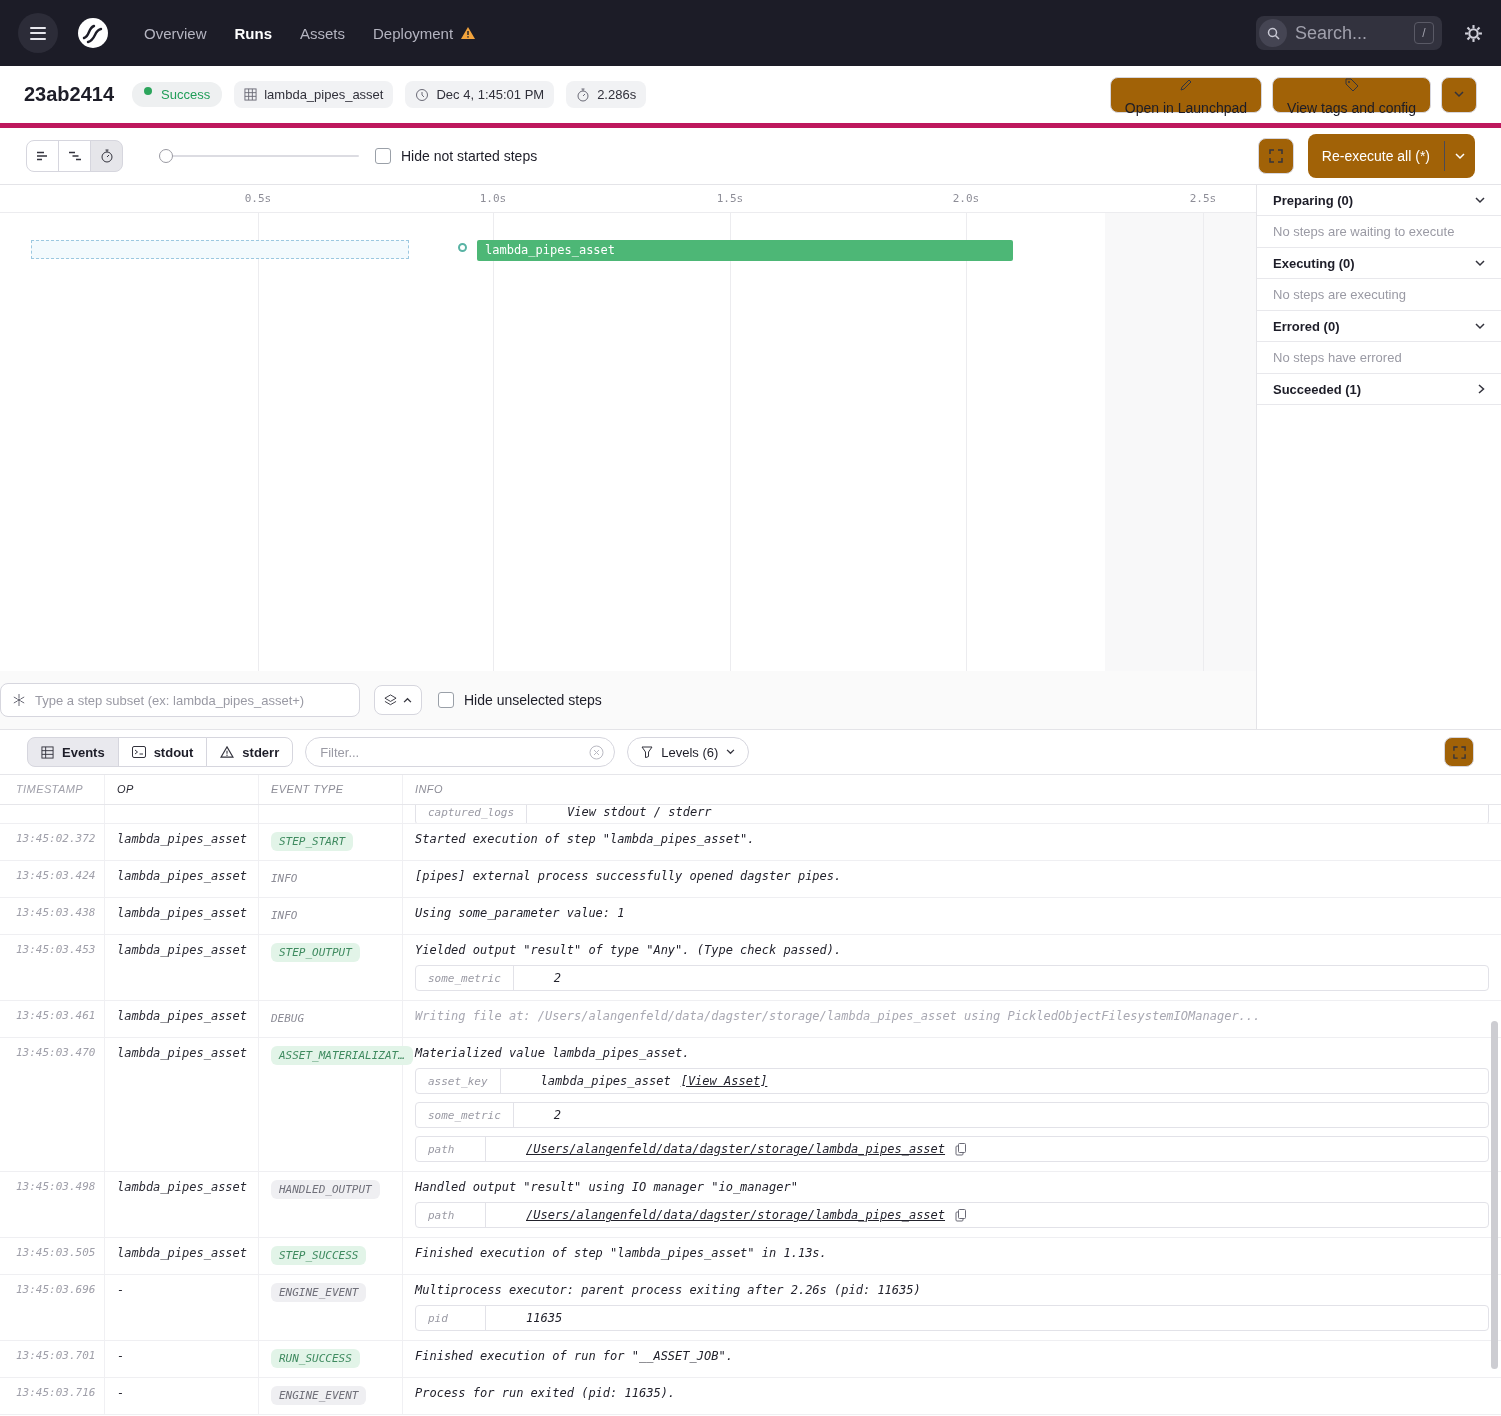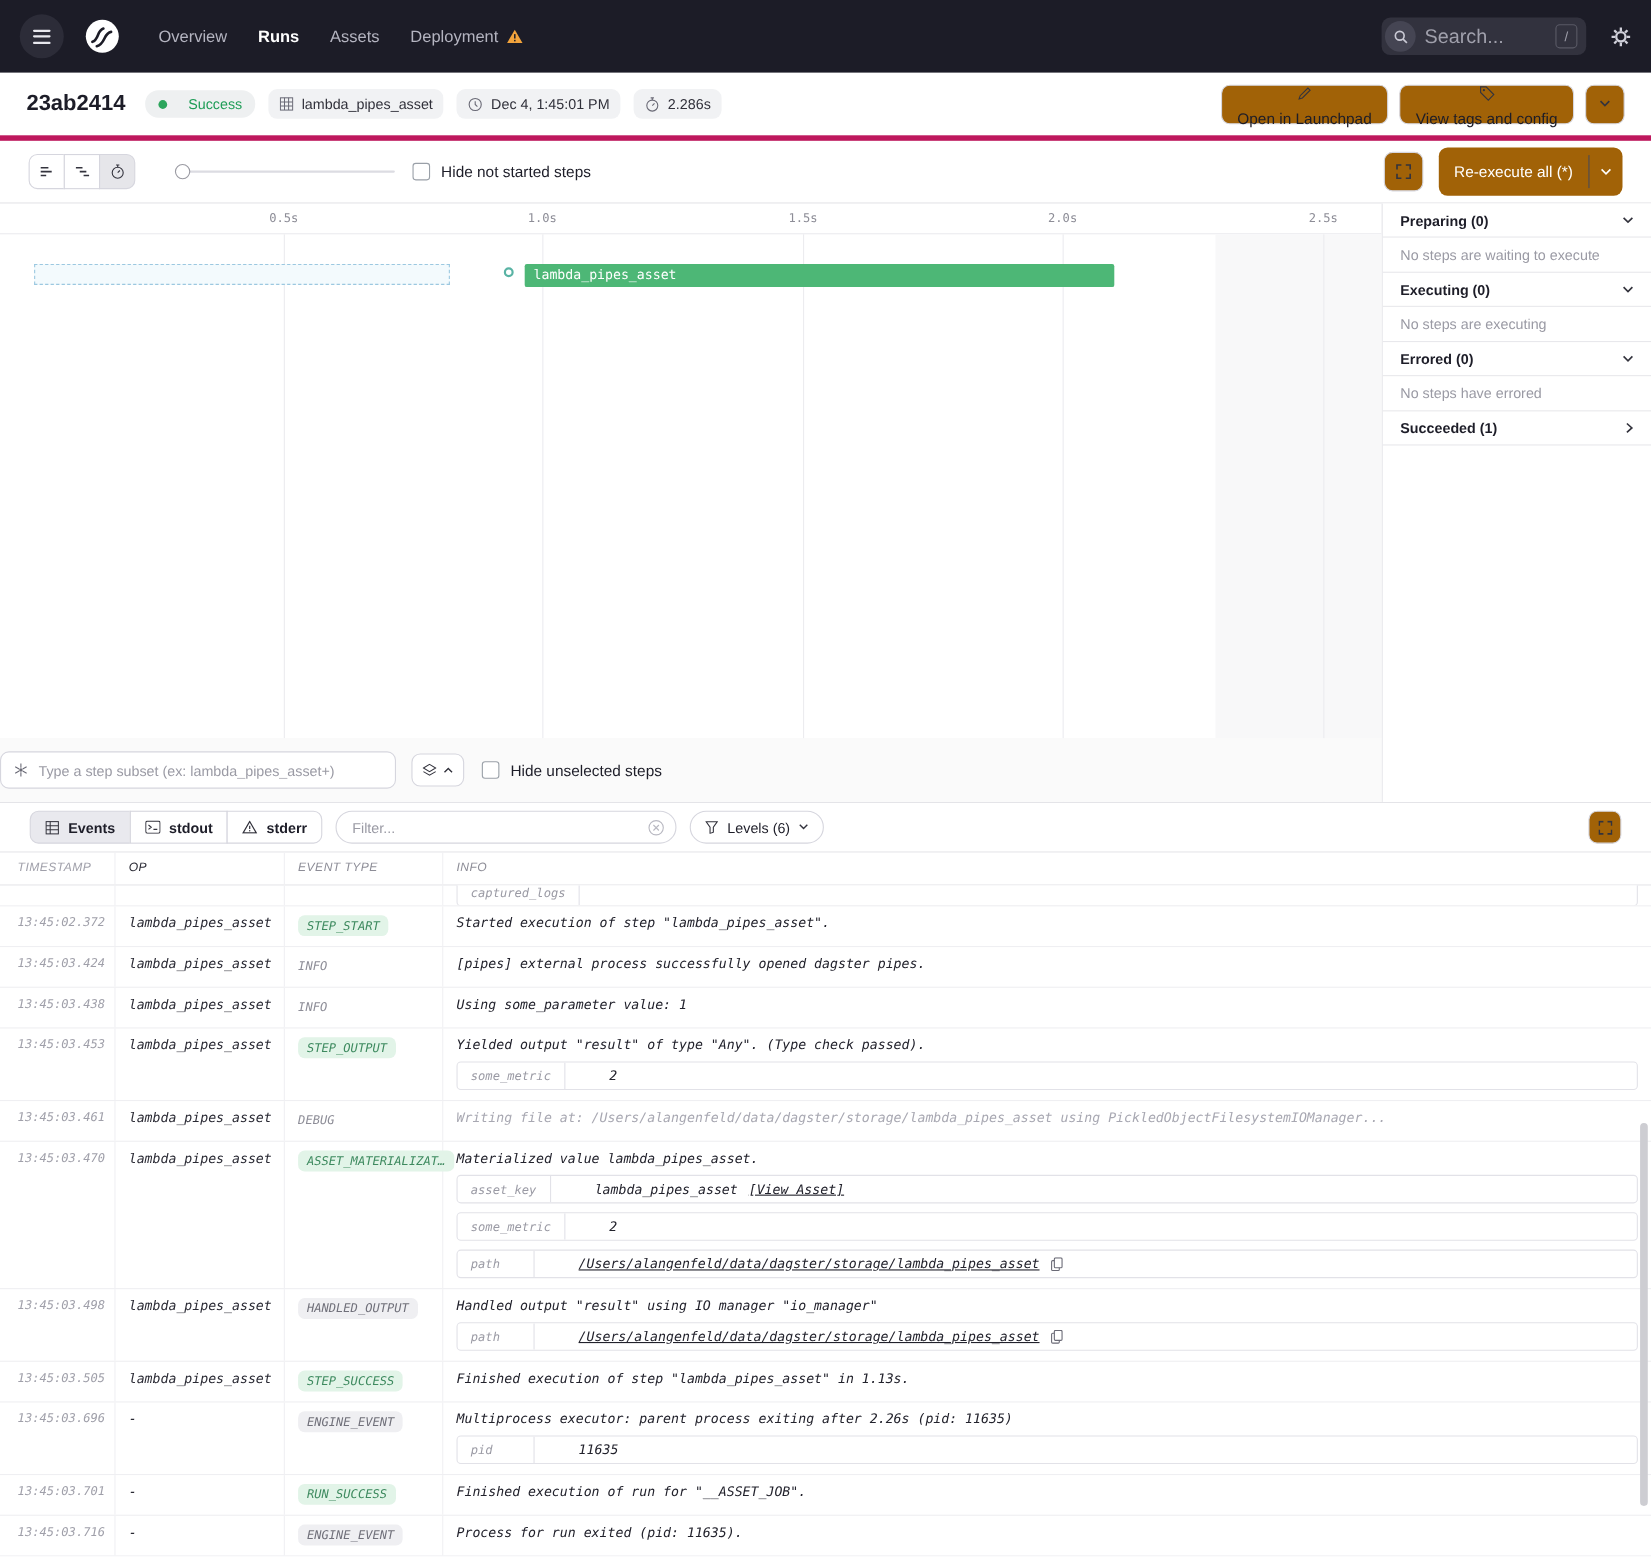--- a/index.html
+++ b/index.html
@@ -24,21 +24,21 @@
   .search-icon-wrap { width:28px; height:28px; border-radius:50%; background:#454553; display:flex; align-items:center; justify-content:center; flex:0 0 auto; }
   .search input { flex:1; min-width:0; font-size:18px; color:#e4e4ea; }
   .search input::placeholder { color:#a0a0ac; }
   .slash { width:20px; height:22px; border:1px solid #5a5a66; border-radius:4px; color:#a0a0ac;
     font-size:12px; display:flex; align-items:center; justify-content:center; margin-right:5px; flex:0 0 auto; }
   .gear-btn { background:none; border:none; margin-left:6px; }
 
   
   .run-header { height:62px; border-bottom:5px solid #be185d; display:flex; align-items:center; padding:0 24px; gap:12px; }
   .run-id { font-size:20px; font-weight:700; color:#1d1d28; margin-right:6px; }
-  .status-badge { display:flex; align-items:center; gap:19px; background:#eef0f1; border-radius:12px; padding:5px 12px; }
+  .status-badge { display:flex; gap:9px; background:#eef0f1; border-radius:12px; padding:5px 12px; }
   .status-dot { width:8px; height:8px; border-radius:50%; background:#2ca55c; }
   .status-text { font-size:13px; color:#1f9d57; }
   .chip { display:flex; align-items:center; gap:7px; background:#f1f2f4; border-radius:8px; padding:6px 10px; font-size:13px; color:#30303a; }
   .hdr-actions { margin-left:auto; display:flex; align-items:center; gap:10px; }
   .btn-white { height:36px; background:#a16207; border:1px solid #d6d6de; border-radius:8px; padding:0 14px;
     font-size:14px; color:#1d1d28; display:flex; align-items:center; gap:8px;flex-direction:column; }
   .btn-white.icon-only { width:36px; padding:0; justify-content:center; }
 
   
   .gantt-toolbar { height:57px; border-bottom:1px solid #e4e4e8; display:flex; align-items:center; padding:0 26px; }
@@ -464,20 +464,21 @@
       <div class="c info" style="text-transform:uppercase;font-family:'Liberation Sans',sans-serif;font-size:11px;color:#8d8d97">Info</div>
     </div>
 
     <div class="lrow partial">
       <div class="c ts"></div>
         <div class="c op"></div>
         <div class="c type"></div>
       <div class="c info" style="padding-top:0">
         <div class="meta-box">
           <span class="meta-key">captured_logs</span>
+          <span class="meta-val">View stdout / stderr</span>
         </div>
       </div>
     </div>
 
     <div class="lrow">
       <div class="c ts">13:45:02.372</div>
       <div class="c op">lambda_pipes_asset</div>
       <div class="c type"><span class="pill green">STEP_START</span></div>
       <div class="c info">Started execution of step "lambda_pipes_asset".</div>
     </div>

